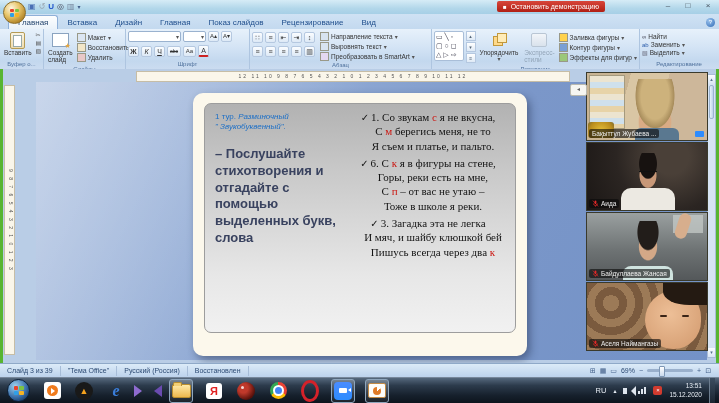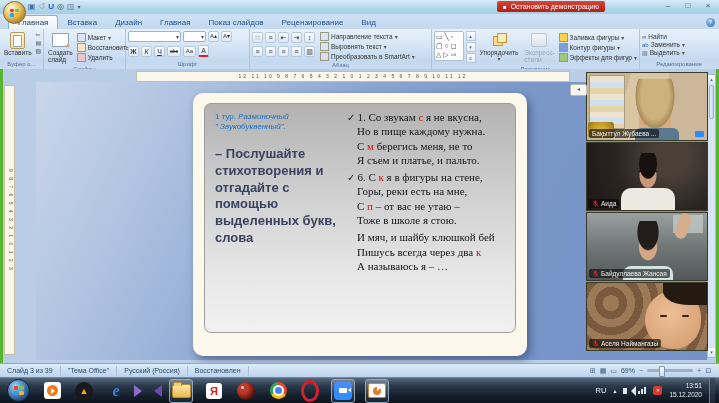--- a/index.html
+++ b/index.html
@@ -75,21 +75,21 @@
     box-shadow:3px 4px 8px rgba(25,35,65,.45);}
   .graybox{position:absolute;left:11px;top:10px;right:11px;height:228px;border-radius:7px;border:1px solid #9d9d9d;
     background:linear-gradient(180deg,#b2b2b2,#c9c9c9 30%,#e7e7e7 75%,#f1f1f1);}
   .leftcol{position:absolute;left:10px;top:8px;width:126px;}
   .sheading{font-size:8px;font-weight:normal;color:#1b6ec6;line-height:1.3;}
   .sheading .hw{font-style:italic;}
   .prompt{margin-top:13px;font-size:13px;font-weight:600;color:#39425f;line-height:1.3;}
   .poem{position:absolute;left:142px;top:6px;right:6px;font-family:"Liberation Serif","DejaVu Serif",serif;
     font-size:11px;line-height:1.3;color:#141414;}
   .stanza{margin-bottom:3px;}
-  .pline{padding-left:10px;white-space:nowrap;}
+  .pline{padding-left:10px;white-space:nowrap;text-align:center;}
   .pline.first{padding-left:0;}
   .check{margin-right:2px;font-family:"DejaVu Sans",sans-serif;font-size:10px;}
   .red{color:#cc1712;}
   .collapse-pill{position:absolute;left:570px;top:15px;width:15px;height:10px;background:#f6f6f2;border:1px solid #b9b9b0;
     border-radius:2px;font-size:6px;line-height:9px;text-align:center;color:#666;z-index:45;}
   
   .vscroll{position:absolute;right:3px;top:5px;width:9px;height:284px;background:#d7e4f4;border:1px solid #a9bcd6;box-sizing:border-box;z-index:20;}
   .vscroll .sarr{height:9px;font-size:5px;text-align:center;line-height:9px;color:#55708e;background:linear-gradient(#fbfdff,#d9e6f4);}
   .vscroll .sthumb{height:32px;margin:1px;background:linear-gradient(90deg,#e9f2fb,#bdd3ea);border:1px solid #9cb4d0;border-radius:2px;}
   .vscroll .sarr.bot{position:absolute;bottom:0;left:0;right:0;}
@@ -409,34 +409,33 @@
         <div class="leftcol">
           <div class="sheading">
             <span>1 тур.</span> <span class="hw">Разминочный</span><br>
             <span class="hw">" Звукобуквенный".</span>
           </div>
           <div class="prompt">– Послушайте стихотворения и отгадайте с помощью выделенных букв, слова</div>
         </div>
         <div class="poem">
             <div class="stanza">
               <div class="pline first"><span class="check">✓</span><span>1. Со звукам </span><span class="red">с</span><span> я не вкусна,</span></div>
-              <div class="pline"><span>Но в пище каждому нужна.</span></div>
               <div class="pline"><span>С </span><span class="red">м</span><span> берегись меня, не то</span></div>
               <div class="pline"><span>Я съем и платье, и пальто.</span></div>
             </div>
             <div class="stanza">
               <div class="pline first"><span class="check">✓</span><span>6. С </span><span class="red">к</span><span> я в фигуры на стене,</span></div>
               <div class="pline"><span>Горы, реки есть на мне,</span></div>
               <div class="pline"><span>С </span><span class="red">п</span><span> – от вас не утаю –</span></div>
-              <div class="pline"><span>Тоже в школе я стою.</span></div>
+              <div class="pline"><span>Тоже в школе я реки.</span></div>
             </div>
             <div class="stanza">
+              <div class="pline first"><span class="check">✓</span><span>3. Загадка эта не легка</span></div>
               <div class="pline"><span>И мяч, и шайбу клюшкой бей</span></div>
               <div class="pline"><span>Пишусь всегда через два </span><span class="red">к</span></div>
-              <div class="pline"><span>А называюсь я – …</span></div>
             </div>
           </div>
       </div>
     </div>
 
     <div class="collapse-pill">◂</div>
 
     <div class="vscroll">
       <div class="sarr">▴</div>
       <div class="sthumb"></div>

